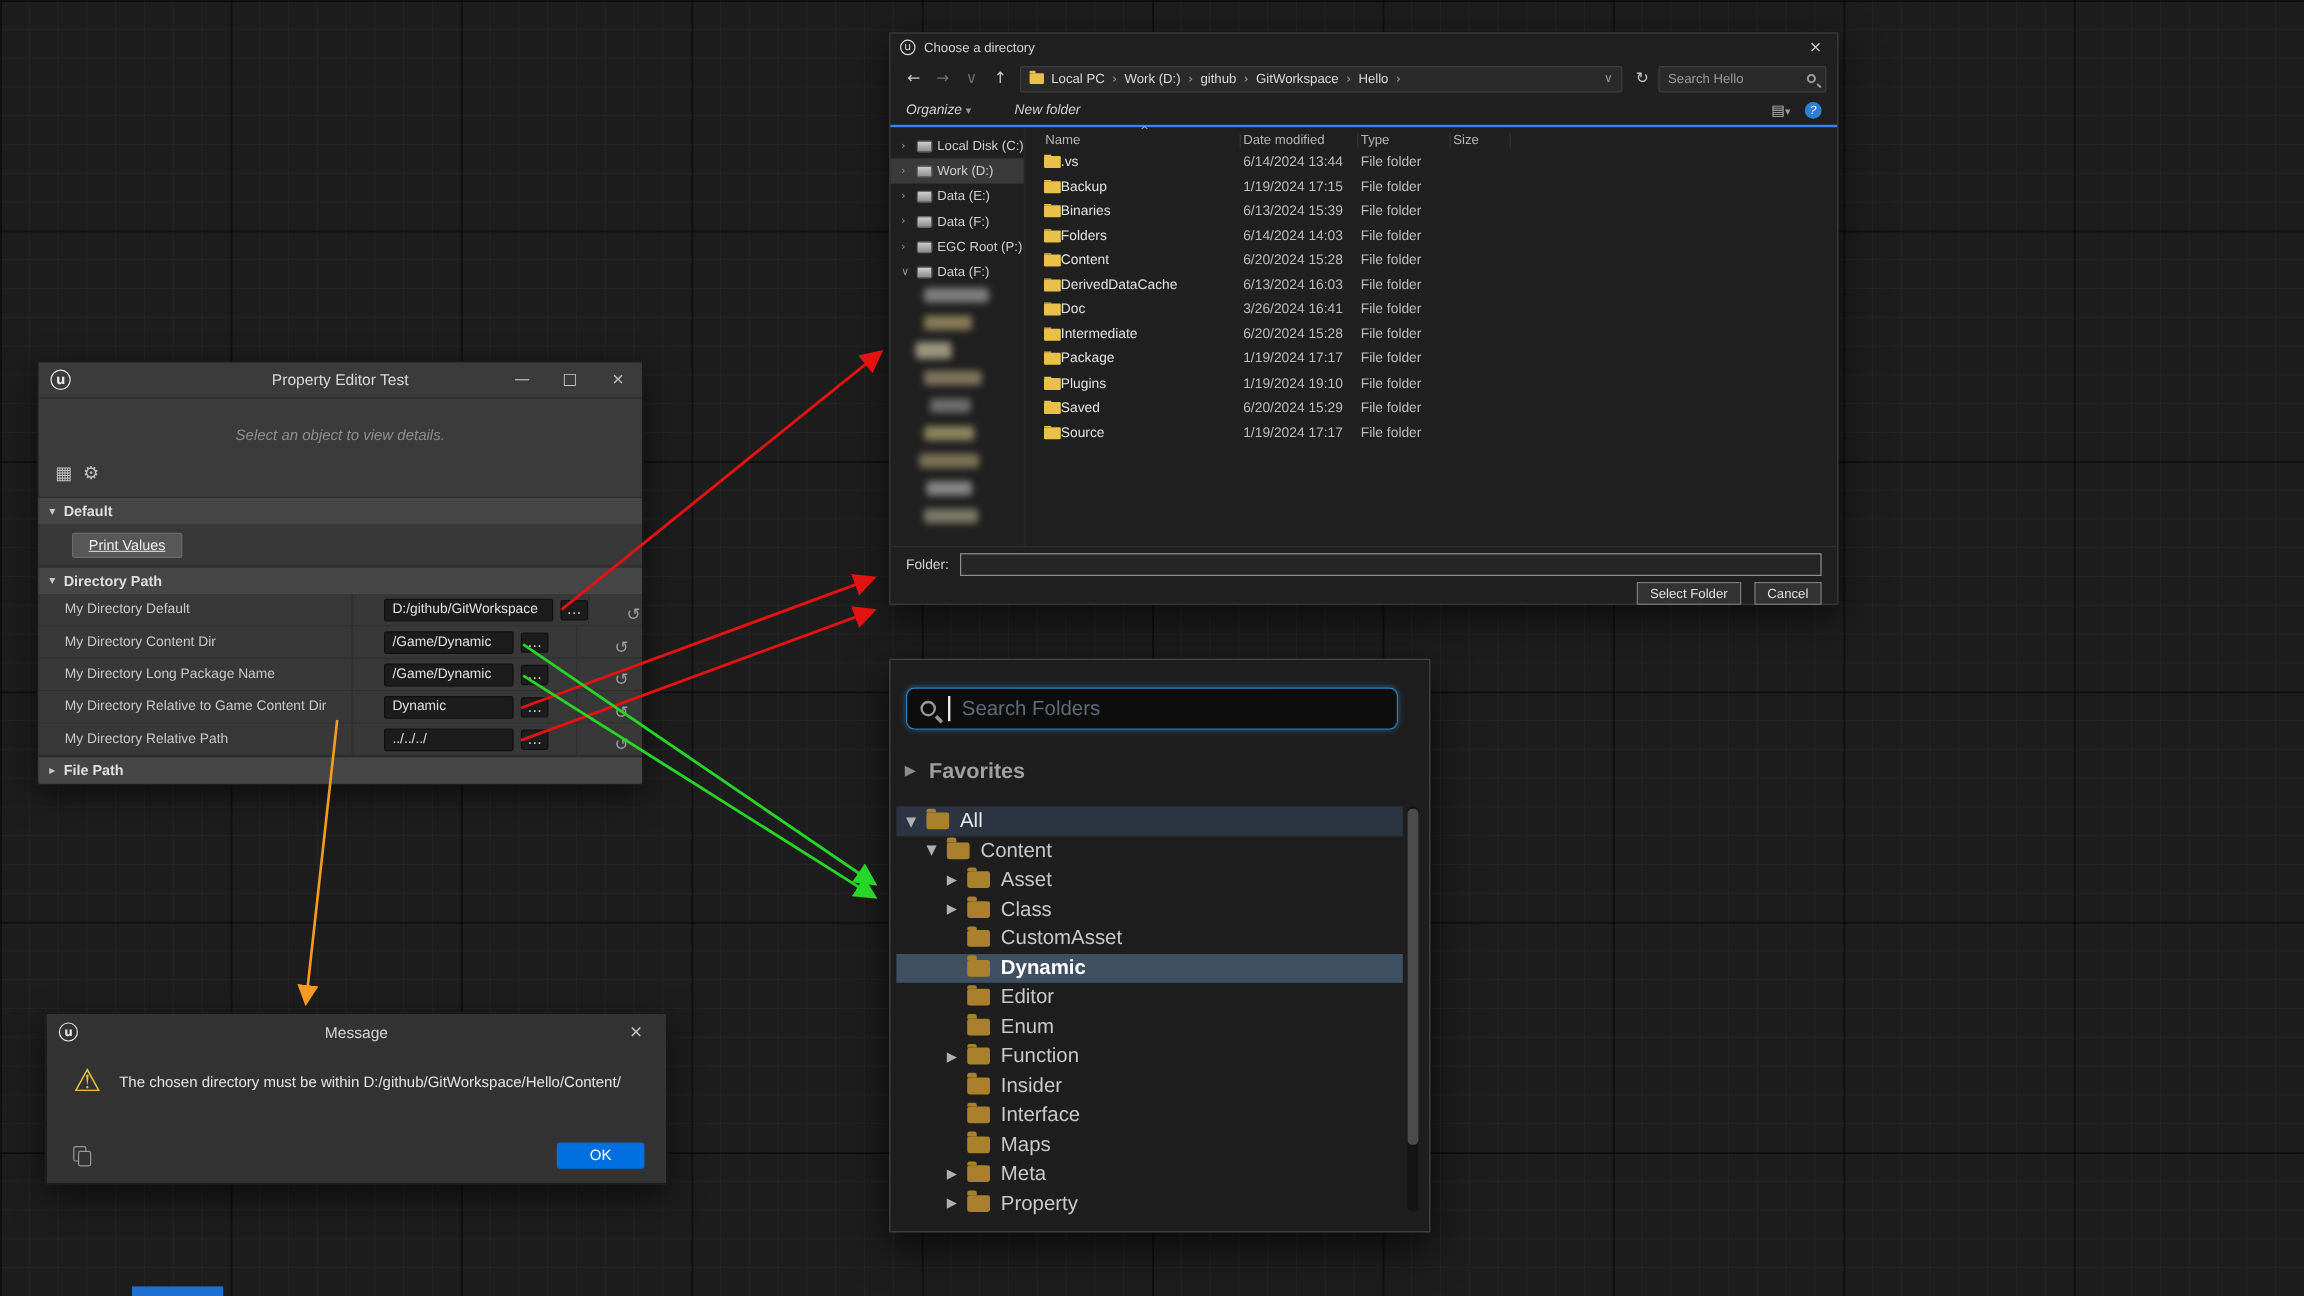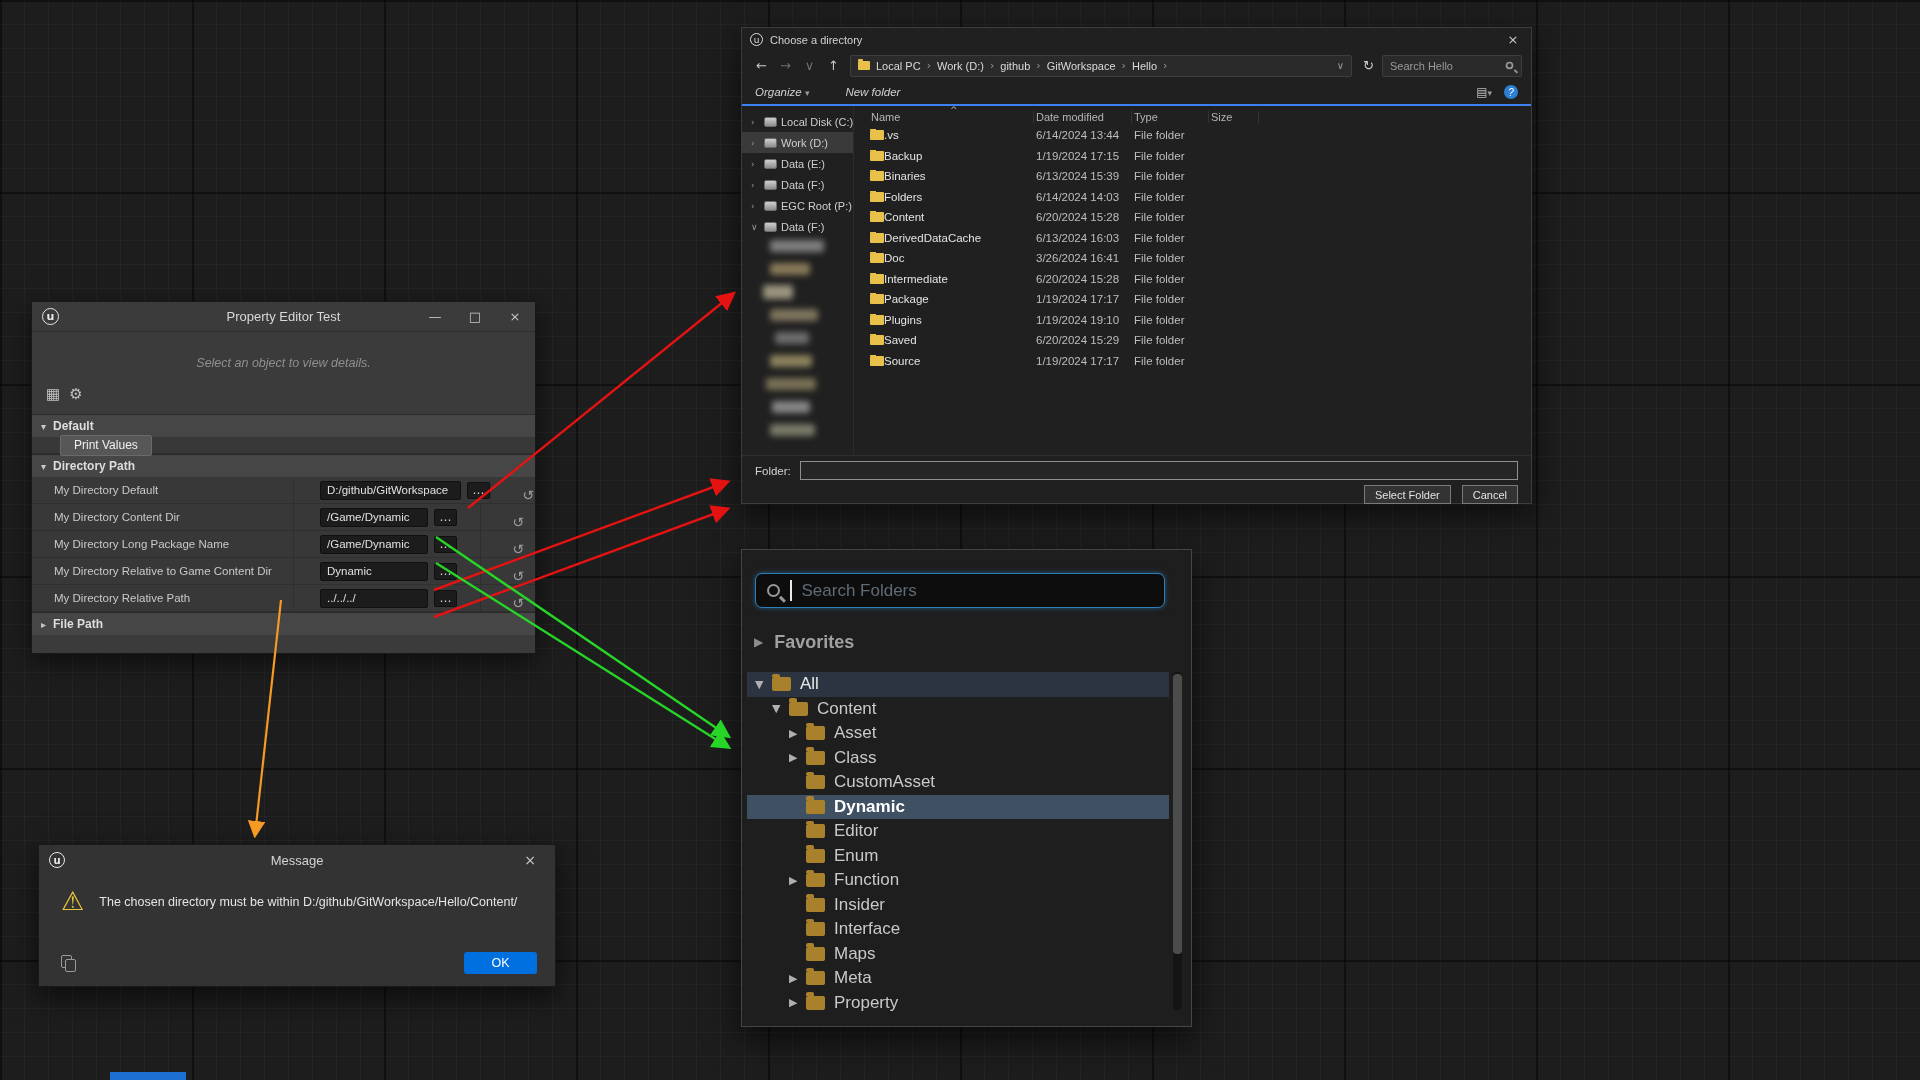--- a/index.html
+++ b/index.html
@@ -34,22 +34,22 @@
         display:flex; align-items:center; padding:0 10px; gap:8px; }
   .pe-search input { flex:1; background:transparent; border:none; outline:none; color:#cfcfcf; font-size:12px; font-family:inherit; }
   .pe-search input::placeholder { color:#7b7b7b; }
   .lens { width:9px; height:9px; border:2px solid #8d8d8d; border-radius:50%; position:relative; flex:none; }
   .lens::after { content:""; position:absolute; width:2px; height:5px; background:#8d8d8d;
         transform:rotate(-45deg); left:9px; top:7px; }
   .pe-iconbtn { color:#c0c0c0; font-size:15px; line-height:1; }
   .pe-cat { height:23px; background:#464646; display:flex; align-items:center; gap:7px;
         padding:0 9px; font-weight:bold; font-size:12px; color:#dedede; border-top:1px solid #2b2b2b; }
   .pe-cat .tri { color:#c9c9c9; font-size:10px; }
-  .pe-printrow { height:17px; background:#383838; display:flex; align-items:center;
-        padding-left:28px; border-bottom:1px solid #2e2e2e; }
+  .pe-printrow { height:35px; background:#383838; display:flex; align-items:center;
+        padding-left:28px; border-bottom:1px solid #2e2e2e;text-decoration:underline; }
   .pe-print-btn { background:#575757; border:1px solid #6a6a6a; color:#f0f0f0; font-size:12px;
         height:21px; padding:0 13px; border-radius:2px; font-family:inherit; }
   .pe-row { height:27px; display:flex; align-items:flex-end; border-bottom:1px solid #2f2f2f; background:#383838;gap:20px; }
   .pe-label { width:262px; flex:none; padding-left:22px; color:#c9c9c9; font-size:11.5px;
         line-height:27px; height:100%; white-space:nowrap; overflow:hidden; border-right:1px solid #2f2f2f; }
   .pe-valuearea { flex:1; display:flex; align-items:center; gap:6px; padding-left:6px; height:100%;
         border-right:1px solid #2f2f2f; }
   .pe-valuebox { width:108px; height:19px; background:#1c1c1c; border:1px solid #101010; border-radius:2px;
         display:flex; align-items:center; padding:0 6px; color:#e0e0e0; font-size:11.5px;
         white-space:nowrap; overflow:hidden; }

